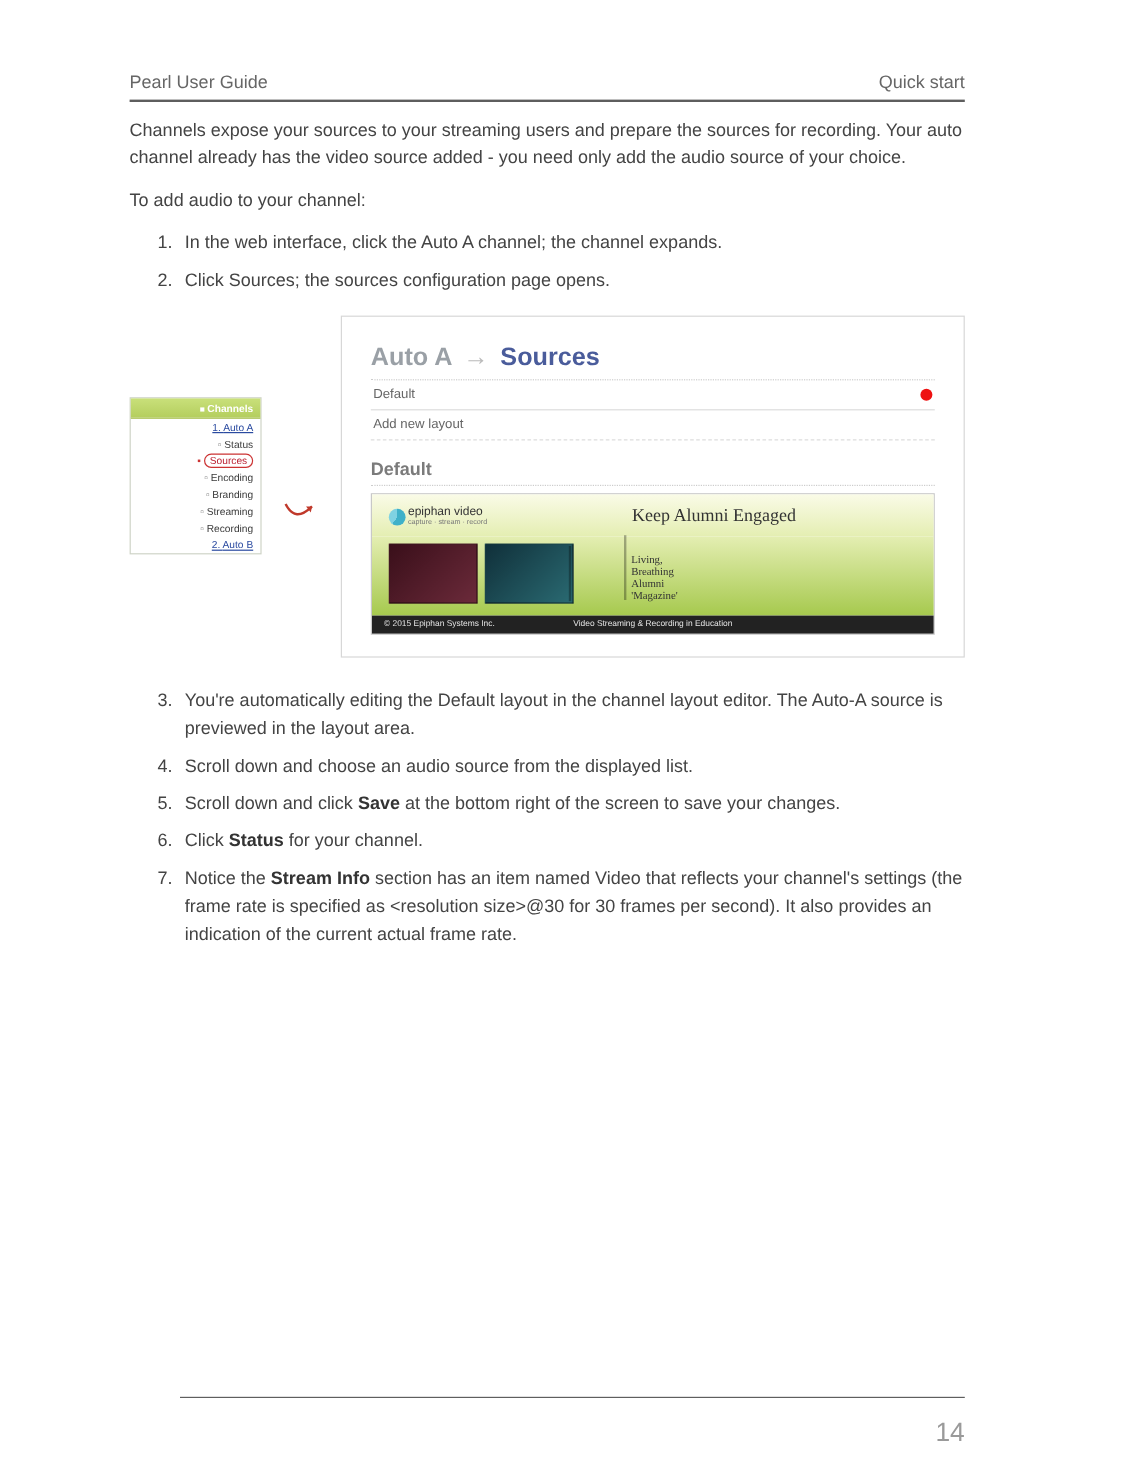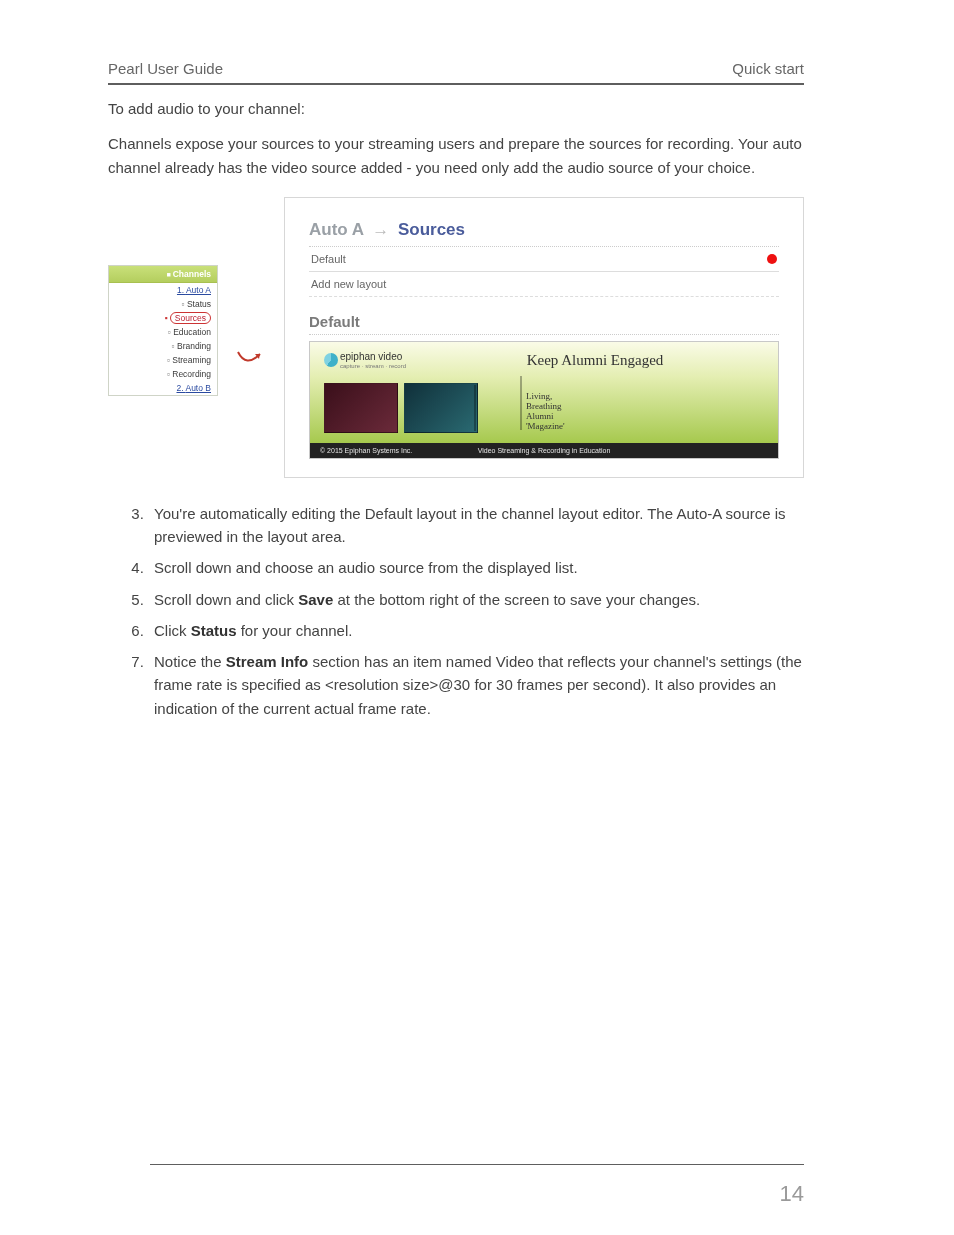--- a/index.html
+++ b/index.html
@@ -18,21 +18,21 @@
   .sb-item{padding:2px 6px 2px 10px;color:#2a4aa0;text-decoration:underline;}
   .sb-sub{padding:2px 6px 2px 18px;color:#3a3a3a;}
   .sb-sub::before{content:"▫ ";color:#888;}
   .sb-sub.sel{color:#b23;}
   .sb-sub.sel span{border:1.5px solid #c33;border-radius:10px;padding:0 4px;}
   .sb-sub.sel::before{content:"▪ ";color:#c33;}
   .curve-arrow{width:30px;align-self:center;margin-top:48px;}
   .curve-arrow svg{width:30px;height:22px;}
   
   .panel{flex:1;max-width:560px;border:1px solid #d7d7d7;background:#fff;padding:22px 24px 18px 24px;box-sizing:border-box;font-family:Arial,sans-serif;}
-  .crumb{font-size:17px;color:#9aa0a6;font-weight:700;border-bottom:1px dotted #ccc;padding-bottom:6px;}
+  .crumb{font-size:21px;color:#9aa0a6;font-weight:700;border-bottom:1px dotted #ccc;padding-bottom:6px;}
   .crumb .cur{color:#4a5c9b;}
   .crumb .arrow{color:#bbb;margin:0 4px;}
   .layout-row{display:flex;justify-content:space-between;align-items:center;font-size:11px;color:#666;border-bottom:1px dashed #ddd;padding:6px 2px;}
   .layout-row.sel{border-bottom:1px solid #ddd;}
   .rec-dot{width:10px;height:10px;border-radius:50%;background:#e11;}
   .deflabel{font-size:15px;color:#7b7b7b;font-weight:700;margin:16px 0 6px 0;border-bottom:1px dotted #ccc;padding-bottom:4px;}
   .slide{border:1px solid #c8c8c8;position:relative;font-family:Arial,sans-serif;}
   .slide-top{background:linear-gradient(#fafbe7,#e4eeb2);padding:10px 14px 8px 14px;display:flex;align-items:flex-start;gap:20px;}
   .brand{display:flex;align-items:center;gap:2px;}
   .brand-logo{width:14px;height:14px;border-radius:50%;background:conic-gradient(#3fb1c9 0 60%,#7fd2e2 0 100%);position:relative;}
@@ -63,34 +63,38 @@
 </head>
 <body>
 
 <div class="page">
   <div class="running-head">
     <span>Pearl User Guide</span>
     <span>Quick start</span>
   </div>
 
 
+  <p class="body">Channels expose your sources to your streaming users and prepare the sources for recording. Your auto channel already has the video source added - you need only add the audio source of your choice.</p>
   <p class="body">To add audio to your channel:</p>
-  <p class="body">Channels expose your sources to your streaming users and prepare the sources for recording. Your auto channel already has the video source added - you need only add the audio source of your choice.</p>
 
+  <ol class="steps">
+    <li>In the web interface, click the Auto A channel; the channel expands.</li>
+    <li>Click Sources; the sources configuration page opens.</li>
+  </ol>
 
   <div class="figure-wrap">
 
     <div class="sb">
       <div class="sb-h">Channels</div>
       <div class="sb-item">
         <span>1. </span><span>Auto A</span>
       </div>
       <div class="sb-sub"><span>Status</span></div>
       <div class="sb-sub sel"><span>Sources</span></div>
-      <div class="sb-sub"><span>Education</span></div>
+      <div class="sb-sub"><span>Encoding</span></div>
       <div class="sb-sub"><span>Branding</span></div>
       <div class="sb-sub"><span>Streaming</span></div>
       <div class="sb-sub"><span>Recording</span></div>
       <div class="sb-item">
         <span>2. </span><span>Auto B</span>
       </div>
     </div>
 
     <div class="curve-arrow">
       <svg viewBox="0 0 30 22">

